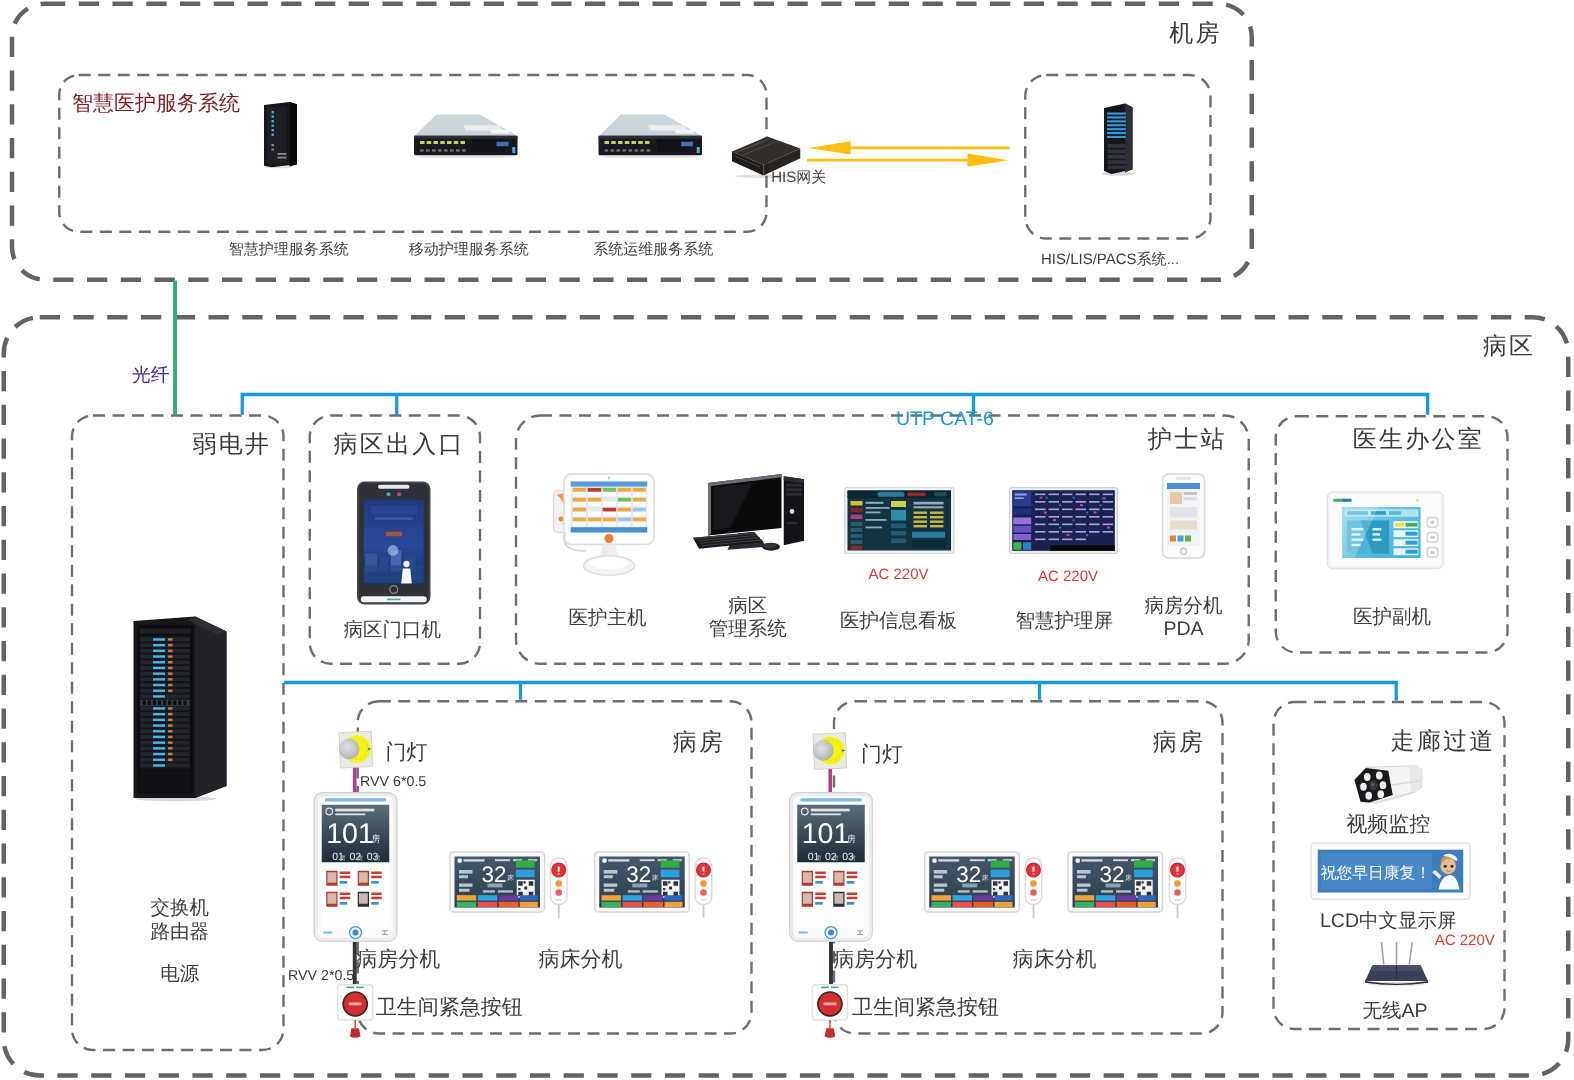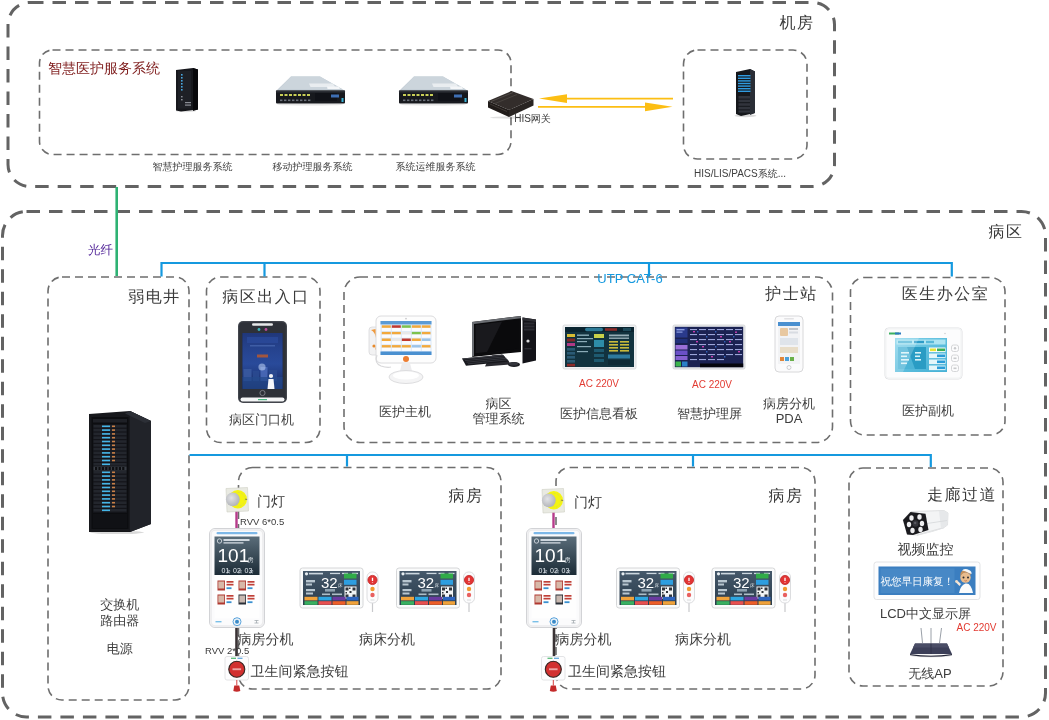--- a/index.html
+++ b/index.html
@@ -819,21 +819,21 @@
 <div class="t lbl c" style="left:789px;top:411.5px;">PDA</div>
 <div class="t lbl c" style="left:928px;top:404px;">医护副机</div>
 <div class="t lbl c" style="left:119.8px;top:597.5px;">交换机</div>
 <div class="t lbl c" style="left:119.8px;top:614px;">路由器</div>
 <div class="t lbl c" style="left:119.8px;top:642px;">电源</div>
 
 <div class="t lbl14" style="left:257px;top:493px;">门灯</div>
 <div class="t" style="left:192px;top:516.5px;font-size:9.5px;color:#3a3a3a;margin-left:48px;">RVV 6*0.5</div>
 <div class="t lbl14 c" style="left:265.5px;top:630.5px;">病房分机</div>
 <div class="t lbl14 c" style="left:387px;top:630.5px;">病床分机</div>
-<div class="t" style="left:192px;top:646px;font-size:9.5px;color:#3a3a3a;margin-left:13px;">RVV 2*0.5</div>
+<div class="t" style="left:192px;top:646px;font-size:9.5px;color:#3a3a3a;">RVV 2*0.5</div>
 <div class="t lbl14" style="left:250.5px;top:663px;">卫生间紧急按钮</div>
 
 <div class="t lbl14" style="left:574px;top:493.5px;">门灯</div>
 <div class="t lbl14 c" style="left:583.5px;top:630.5px;">病房分机</div>
 <div class="t lbl14 c" style="left:703px;top:630.5px;">病床分机</div>
 <div class="t lbl14" style="left:568px;top:663px;">卫生间紧急按钮</div>
 
 <div class="t lbl14 c" style="left:925.5px;top:540.5px;">视频监控</div>
 <div class="t lbl c" style="left:925.5px;top:606.5px;">LCD中文显示屏</div>
 <div class="t red c" style="left:976.5px;top:622px;">AC 220V</div>

